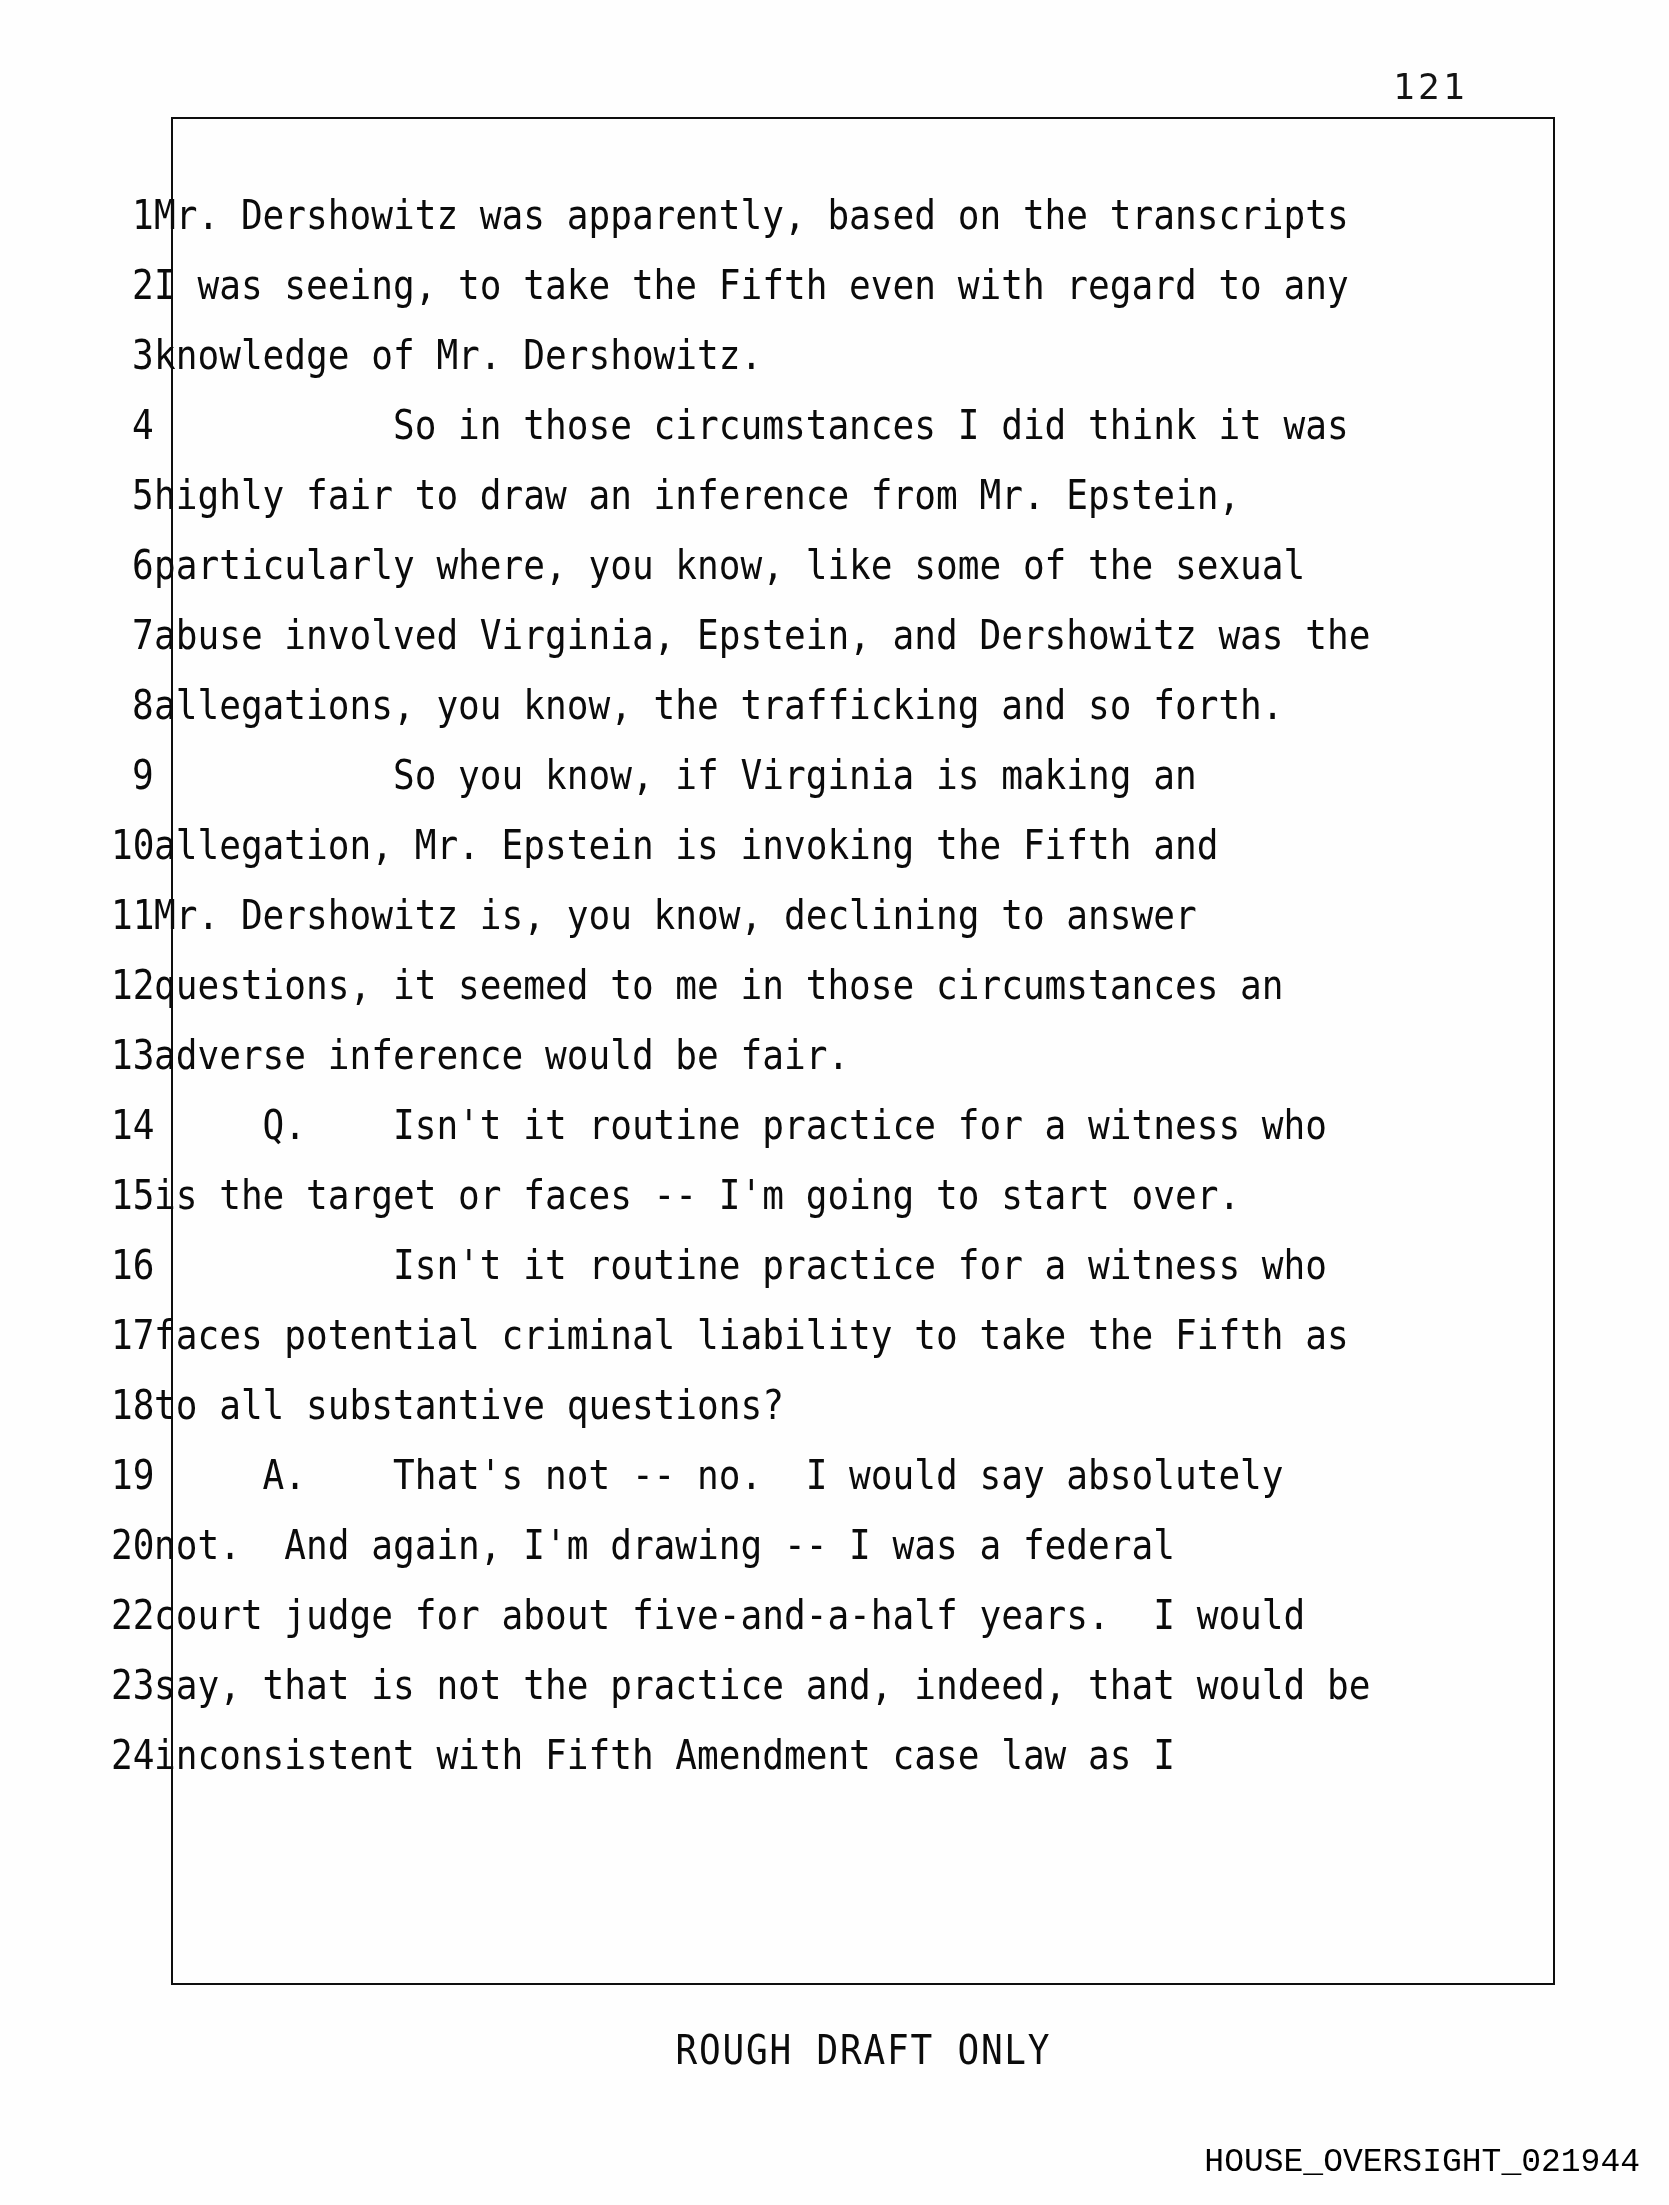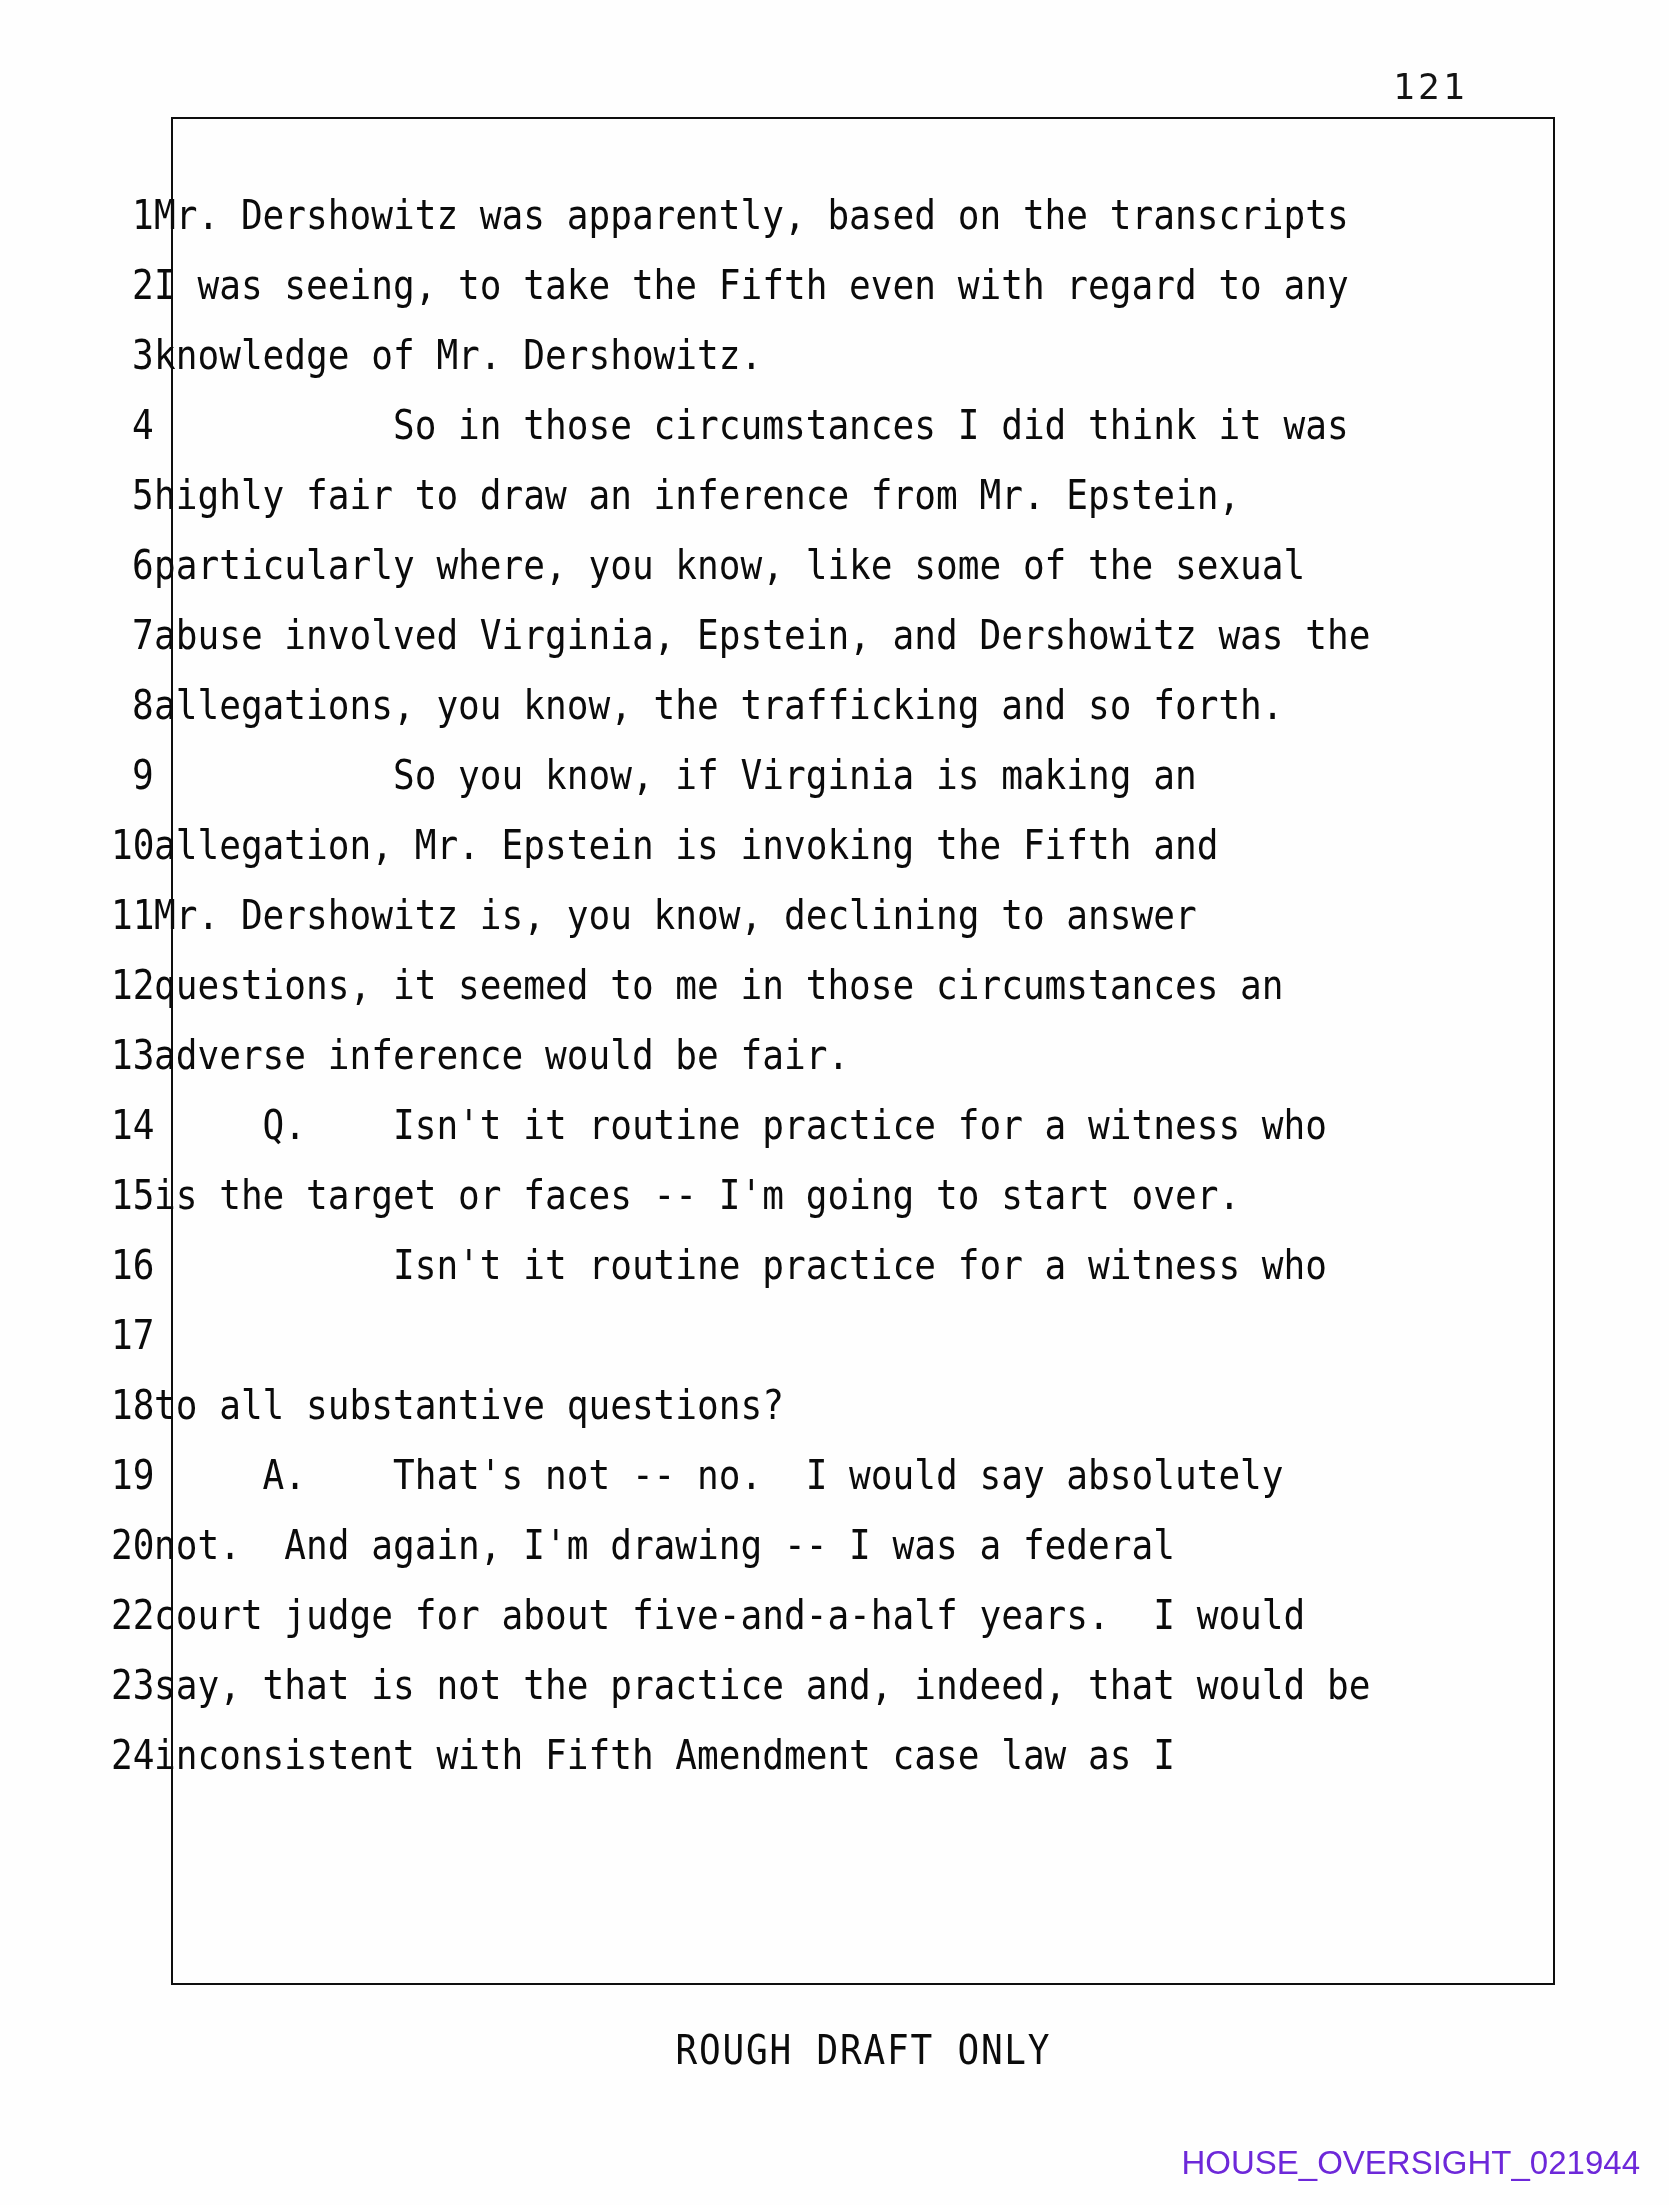--- a/index.html
+++ b/index.html
@@ -83,24 +83,24 @@
   .stamp .cond {
     transform-origin: 50% 50%;
     letter-spacing: 2px;
   }
 
   
   .bates {
     position: absolute;
     top: 2146px;
     right: 29px;
-    font-family: Liberation Sans, sans-serif;
+    font-family: Liberation Mono, monospace;
     font-size: 33px;
     line-height: 1;
-    color: #6d28d9;
+    color: #000000;
   }
 </style>
 </head>
 <body>
 
 <div class="sheet">
 
   <div class="pageno">121</div>
 
   <div class="box"></div>
@@ -165,20 +165,21 @@
       <div class="row">
         <div class="num"><span class="cond">15</span></div>
         <div class="txt"><span class="cond">is the target or faces -- I'm going to start over.</span></div>
       </div>
       <div class="row">
         <div class="num"><span class="cond">16</span></div>
         <div class="txt"><span class="cond">           Isn't it routine practice for a witness who</span></div>
       </div>
       <div class="row">
         <div class="num"><span class="cond">17</span></div>
+        <div class="txt"><span class="cond">faces potential criminal liability to take the Fifth as</span></div>
       </div>
       <div class="row">
         <div class="num"><span class="cond">18</span></div>
         <div class="txt"><span class="cond">to all substantive questions?</span></div>
       </div>
       <div class="row">
         <div class="num"><span class="cond">19</span></div>
         <div class="txt"><span class="cond">     A.    That's not -- no.  I would say absolutely</span></div>
       </div>
       <div class="row">

